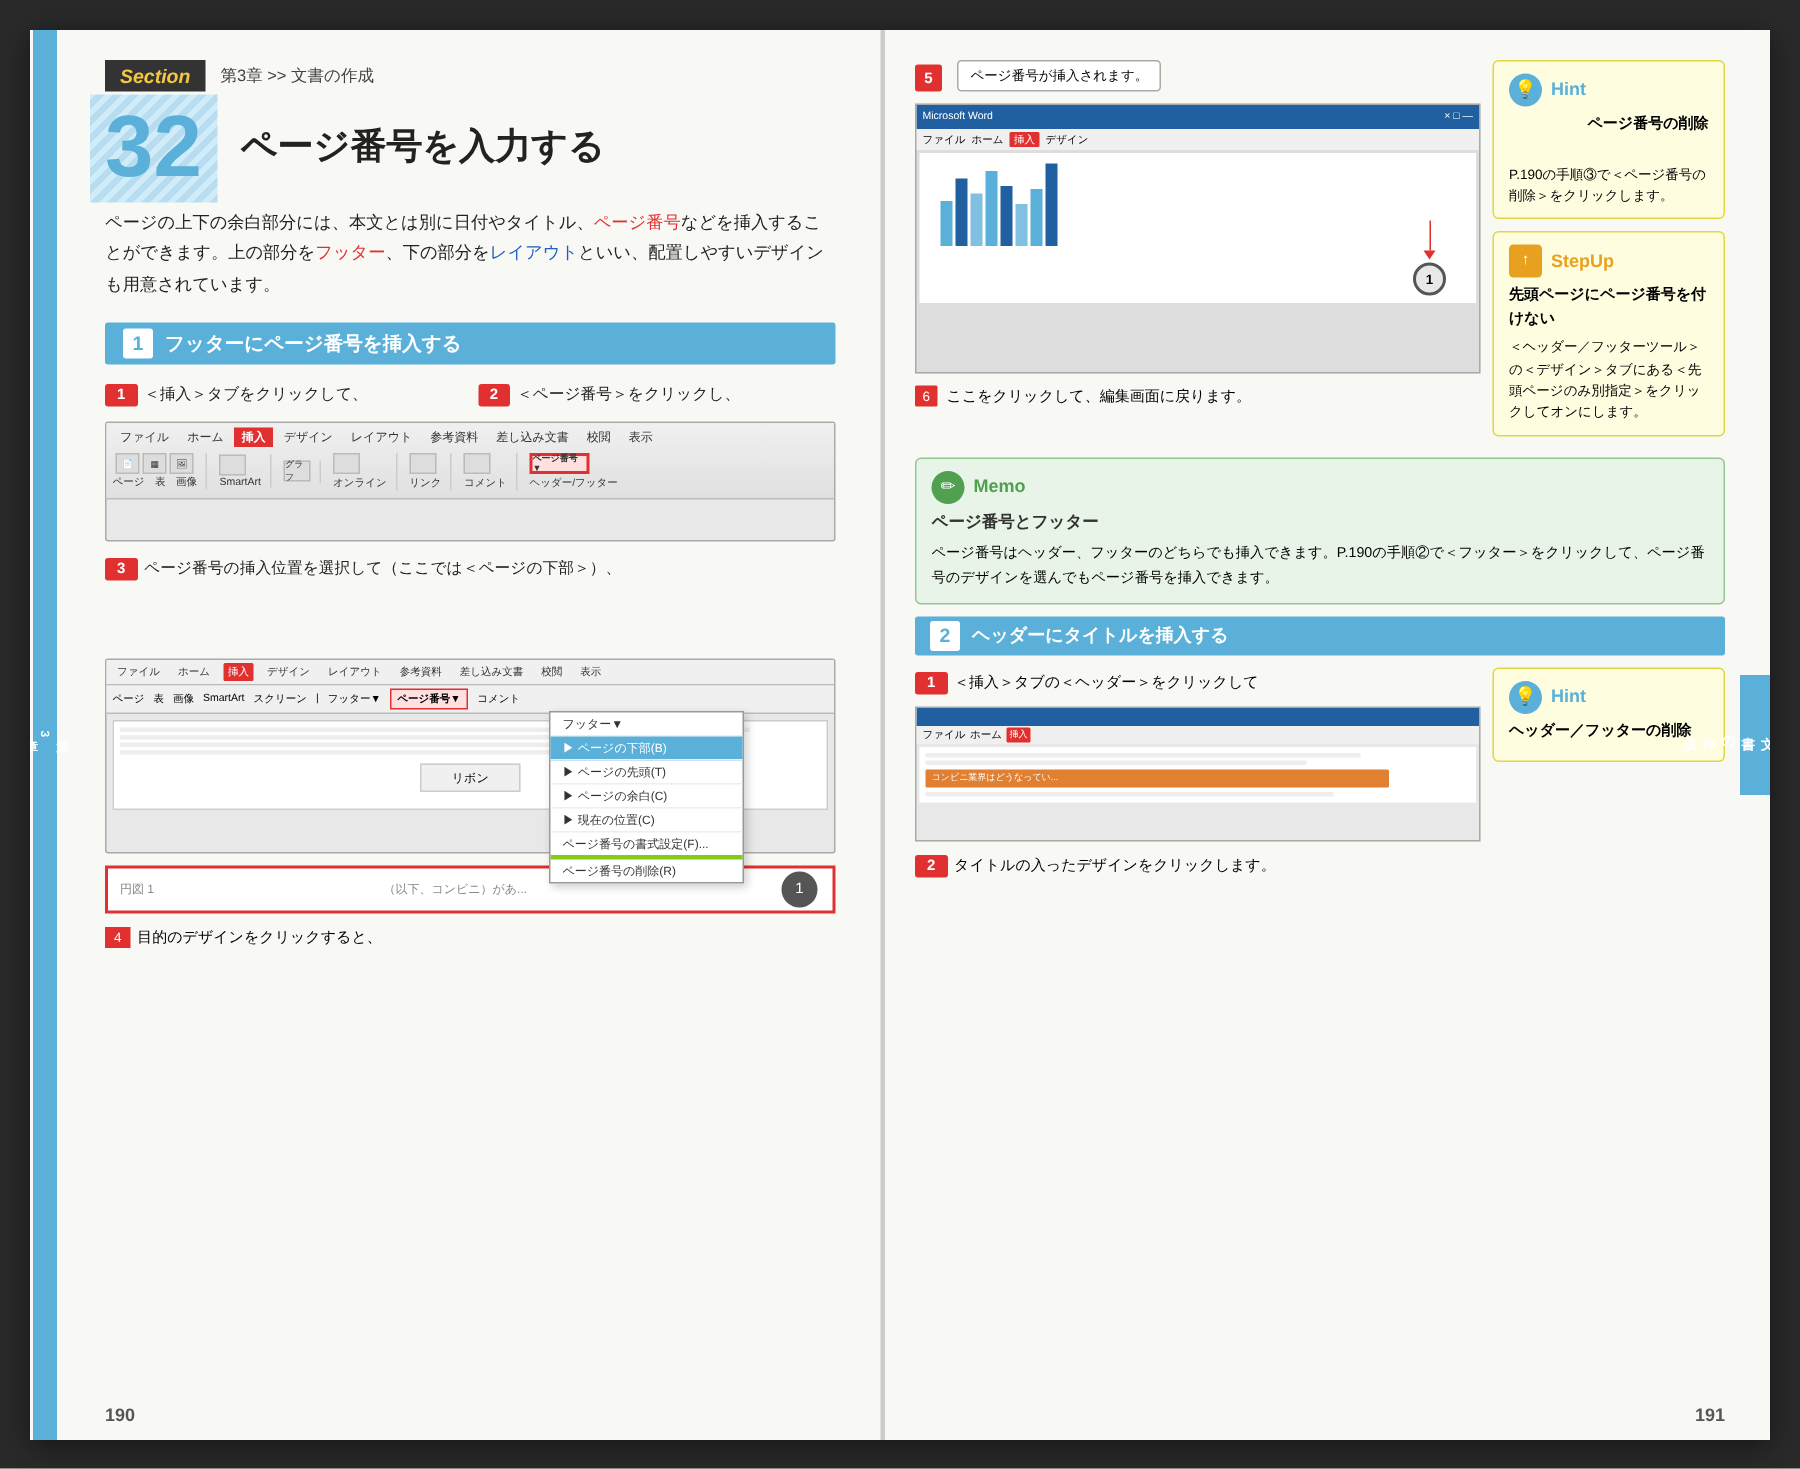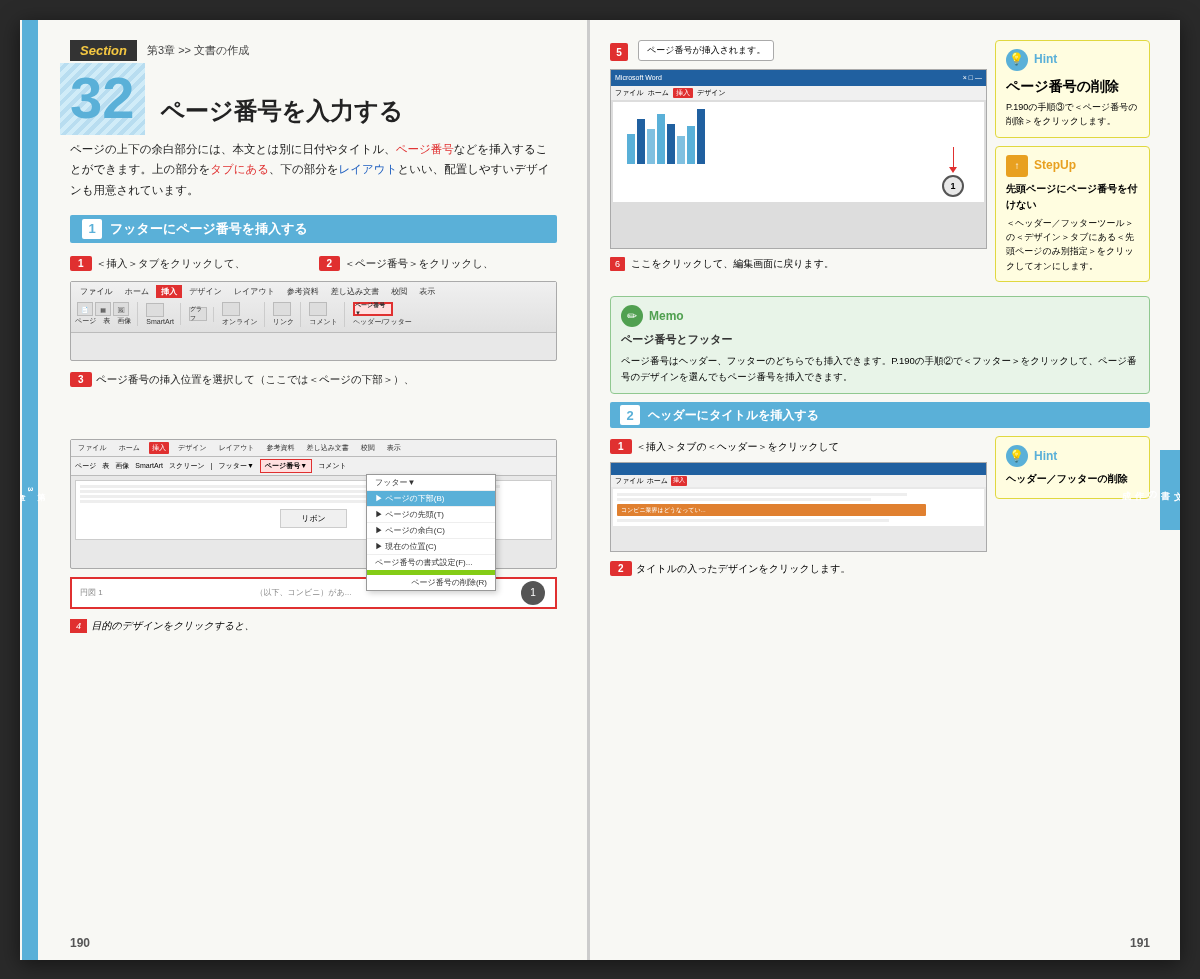--- a/index.html
+++ b/index.html
@@ -55,21 +55,21 @@
       margin-right: 10px;
       font-style: italic;
     }
     .chapter-info {
       font-size: 11px;
       color: #444;
     }
     
     .section-title-row {
       display: flex;
-      align-items: flex-end;
+      align-items: center;
       margin-bottom: 12px;
     }
     .section-num {
       font-size: 58px;
       font-weight: 900;
       color: #5ab0d8;
       line-height: 1;
       margin-right: 14px;
       font-family: Arial, sans-serif;
     }
@@ -421,21 +421,21 @@
 
     <div class="section-title-row">
       <div style="position:relative;margin-right:12px;">
         <div style="position:absolute;top:-6px;left:-10px;width:85px;height:72px;background:repeating-linear-gradient(-45deg,#b8ddf0,#b8ddf0 4px,#d0ecf8 4px,#d0ecf8 8px);z-index:0;"></div>
         <div class="section-num" style="position:relative;z-index:1;">32</div>
       </div>
       <div class="section-main-title">ページ番号を入力する</div>
     </div>
 
     <div class="body-text">
-      ページの上下の余白部分には、本文とは別に日付やタイトル、<span class="red-text">ページ番号</span>などを挿入することができます。上の部分を<span class="red-text">タブにある</span>、下の部分を<span class="blue-text">レイアウト</span>といい、配置しやすいデザインも用意されています。
+      ページの上下の余白部分には、本文とは別に日付やタイトル、<span class="red-text">ページ番号</span>などを挿入することができます。上の部分を<span class="red-text">フッター</span>、下の部分を<span class="blue-text">レイアウト</span>といい、配置しやすいデザインも用意されています。
     </div>
 
     <div class="sub-section-header">
       <div class="sub-section-num">1</div>
       <span>フッターにページ番号を挿入する</span>
     </div>
 
     <div class="step-row">
       <div class="step-col">
         <span class="step-box">1</span>
@@ -524,42 +524,42 @@
         <span style="border:1px solid #e03030;padding:1px 4px;background:#ffe0e0;font-weight:bold;">ページ番号▼</span>
         <span>コメント</span>
       </div>
 
       <div style="position:absolute;right:60px;top:34px;background:white;border:1px solid #999;font-size:8px;color:#333;z-index:10;width:130px;box-shadow:2px 2px 6px rgba(0,0,0,0.2);">
         <div style="padding:2px 8px;border-bottom:1px solid #eee;">フッター▼</div>
         <div style="padding:2px 8px;border-bottom:1px solid #eee;background:#5ab0d8;color:white;">▶ ページの下部(B)</div>
         <div style="padding:2px 8px;border-bottom:1px solid #eee;">▶ ページの先頭(T)</div>
         <div style="padding:2px 8px;border-bottom:1px solid #eee;">▶ ページの余白(C)</div>
         <div style="padding:2px 8px;border-bottom:1px solid #eee;">▶ 現在の位置(C)</div>
-        <div style="padding:2px 8px;border-bottom:5px solid #84cc16;">ページ番号の書式設定(F)...</div>
-        <div style="padding:2px 8px;text-align:right;">ページ番号の削除(R)</div>
+        <div style="padding:2px 8px;border-bottom:3px solid #84cc16;">ページ番号の書式設定(F)...</div>
+        <div style="padding:2px 8px;">ページ番号の削除(R)</div>
       </div>
 
       <div style="background:white;margin:4px;height:60px;border:1px solid #ccc;padding:4px;">
         <div style="height:3px;background:#eee;margin-bottom:2px;width:90%;"></div>
         <div style="height:3px;background:#eee;margin-bottom:2px;width:80%;"></div>
         <div style="height:3px;background:#eee;margin-bottom:2px;width:85%;"></div>
         <div style="height:3px;background:#eee;margin-bottom:2px;width:75%;"></div>
         <div style="display:flex;align-items:flex-end;justify-content:center;margin-top:6px;">
           <div style="background:#f0f0f0;padding:3px 20px;font-size:8px;border:1px solid #ccc;">リボン</div>
         </div>
       </div>
     </div>
 
     <div style="background:white;border:2px solid #e03030;margin:2px 0 6px;height:32px;display:flex;align-items:center;justify-content:center;position:relative;">
       <div style="font-size:8px;color:#888;margin-right:20px;">（以下、コンビニ）があ...</div>
       <div class="page-num-indicator" style="position:absolute;right:10px;">1</div>
       <div style="font-size:8px;color:#888;position:absolute;left:8px;">円図 1</div>
     </div>
 
-    <div style="margin-top:2px;font-style:italic;">
+    <div style="margin-top:2px;">
       <span class="step-label-box">4</span>
       <span style="font-size:10px;">目的のデザインをクリックすると、</span>
     </div>
 
     <div class="page-footer" style="left:50px;">190</div>
   </div>
 
   <div class="right-page">
 
     <div style="display:flex;gap:8px;margin-bottom:6px;">
@@ -609,21 +609,21 @@
         </div>
       </div>
 
       <div style="width:155px;flex-shrink:0;">
 
         <div class="hint-box">
           <div class="hint-header">
             <div class="hint-icon">💡</div>
             <span class="hint-title">Hint</span>
           </div>
-          <div style="font-size:14px;font-weight:bold;margin-bottom:3px;">ページ番号の削除</div>
+          <div style="font-size:10px;font-weight:bold;margin-bottom:18px;text-align:right;">ページ番号の削除</div>
           <div style="font-size:9px;line-height:1.6;">P.190の手順③で＜ページ番号の削除＞をクリックします。</div>
         </div>
 
         <div class="stepup-box">
           <div class="stepup-header">
             <div class="stepup-icon">↑</div>
             <span class="stepup-title">StepUp</span>
           </div>
           <div style="font-size:10px;font-weight:bold;margin-bottom:3px;">先頭ページにページ番号を付けない</div>
           <div style="font-size:9px;line-height:1.6;">＜ヘッダー／フッターツール＞の＜デザイン＞タブにある＜先頭ページのみ別指定＞をクリックしてオンにします。</div>

